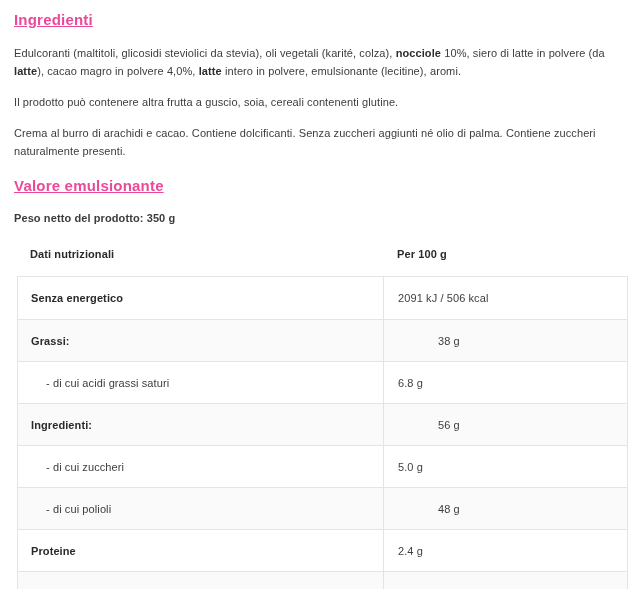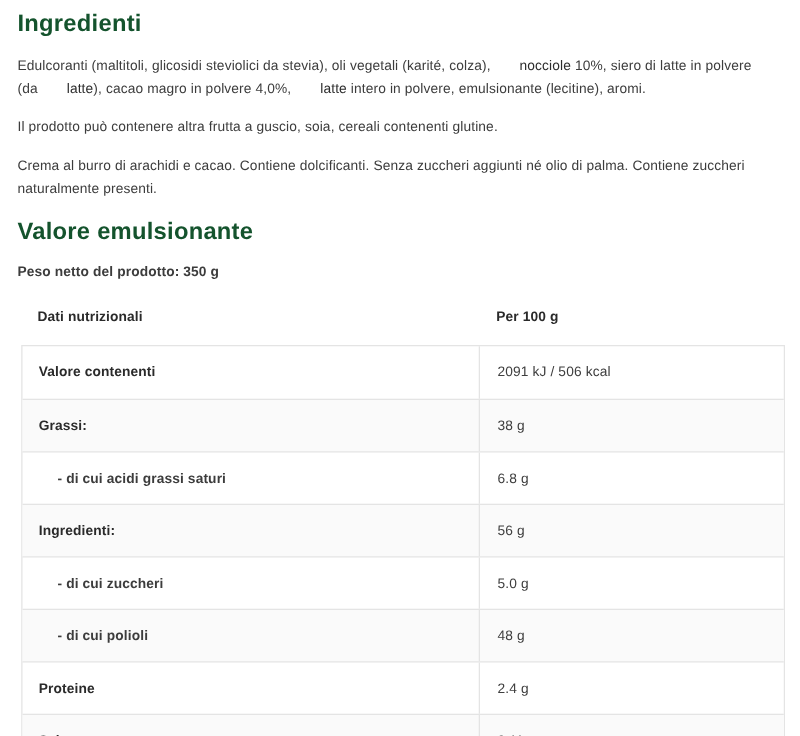--- a/index.html
+++ b/index.html
@@ -6,28 +6,28 @@
   html, body { background: #ffffff; }
   body {
     width: 640px; height: 589px; overflow: hidden;
     font-family: "Liberation Sans", sans-serif;
     color: #3e3e3e;
     -webkit-font-smoothing: antialiased;
   }
   .wrap { padding: 7px 10px 0 14px; }
 
   h1.section {
-    font-size: 19px; line-height: 25px; font-weight: 700;
-    color: #14532d; letter-spacing: .2px; margin: 0 0 12px 0;
+    font-size: 15px; line-height: 25px; font-weight: 700;
+    color: #ec4899; letter-spacing: .2px; margin: 0 0 12px 0; text-decoration: underline;
   }
   p.body {
     font-size: 11px; line-height: 18px; color: #3c3c3c;
     letter-spacing: .1px; max-width: 606px; margin: 0 0 13px 0;
   }
-  p.body b { font-weight: 400; color: #2c2c2c; margin-left: 20px; }
+  p.body b { font-weight: 700; color: #2c2c2c; }
   .gap-lg { margin-top: 20px; }
 
   .net-weight {
     font-size: 11px; line-height: 16px; color: #3c3c3c;
     letter-spacing: .1px; margin: 0 0 0 0; font-weight: bold;
   }
 
   
   .thead {
     display: flex; margin-top: 22px; margin-left: 3px;
@@ -37,31 +37,31 @@
   .thead .hc1 { width: 366px; padding-left: 13px; }
   .thead .hc2 { flex: 1; padding-left: 14px; }
 
   
   .ntable {
     margin-top: 16px; margin-left: 3px;
     width: 611px; border: 1px solid #e4e4e4; background: #ffffff;
   }
   .nrow { display: flex; height: 42px; border-top: 1px solid #e4e4e4; }
   .nrow:first-child { border-top: none; }
-  .nrow.alt { background: #fafafa; }
+  .nrow.alt { background: #fafafa; gap: 40px; }
   .c1 {
     width: 366px; border-right: 1px solid #e4e4e4;
     display: flex; align-items: center; padding-left: 13px;
   }
   .c2 {
     flex: 1; display: flex; align-items: center; padding-left: 14px;
     font-size: 11px; color: #3e3e3e; letter-spacing: .1px;
   }
   .lbl { font-size: 11px; letter-spacing: .1px; color: #2a2a2a; font-weight: 700; }
-  .nrow.sub .lbl { font-weight: 700; color: #3c3c3c; padding-left: 15px; }
+  .nrow.sub .lbl { font-weight: 400; color: #3c3c3c; padding-left: 15px; }
 </style>
 </head>
 <body>
 
 <div class="wrap">
 
   <h1 class="section">Ingredienti</h1>
 
   <p class="body"><span>Edulcoranti (maltitoli, glicosidi steviolici da stevia), oli vegetali (karité, colza), </span><b>nocciole</b><span> 10%, siero di latte in polvere (da </span><b>latte</b><span>), cacao magro in polvere 4,0%, </span><b>latte</b><span> intero in polvere, emulsionante (lecitine), aromi.</span></p>
 
@@ -74,21 +74,21 @@
   <p class="net-weight">Peso netto del prodotto: 350 g</p>
 
   <div class="thead">
     <div class="hc1">Dati nutrizionali</div>
     <div class="hc2">Per 100 g</div>
   </div>
 
   <div class="ntable">
     <div class="nrow">
       <div class="c1">
-          <span class="lbl">Valore contenenti</span>
+          <span class="lbl">Senza energetico</span>
         </div>
       <div class="c2">2091 kJ / 506 kcal</div>
     </div>
     <div class="nrow alt">
       <div class="c1">
           <span class="lbl">Grassi:</span>
         </div>
       <div class="c2">38 g</div>
     </div>
     <div class="nrow sub">

